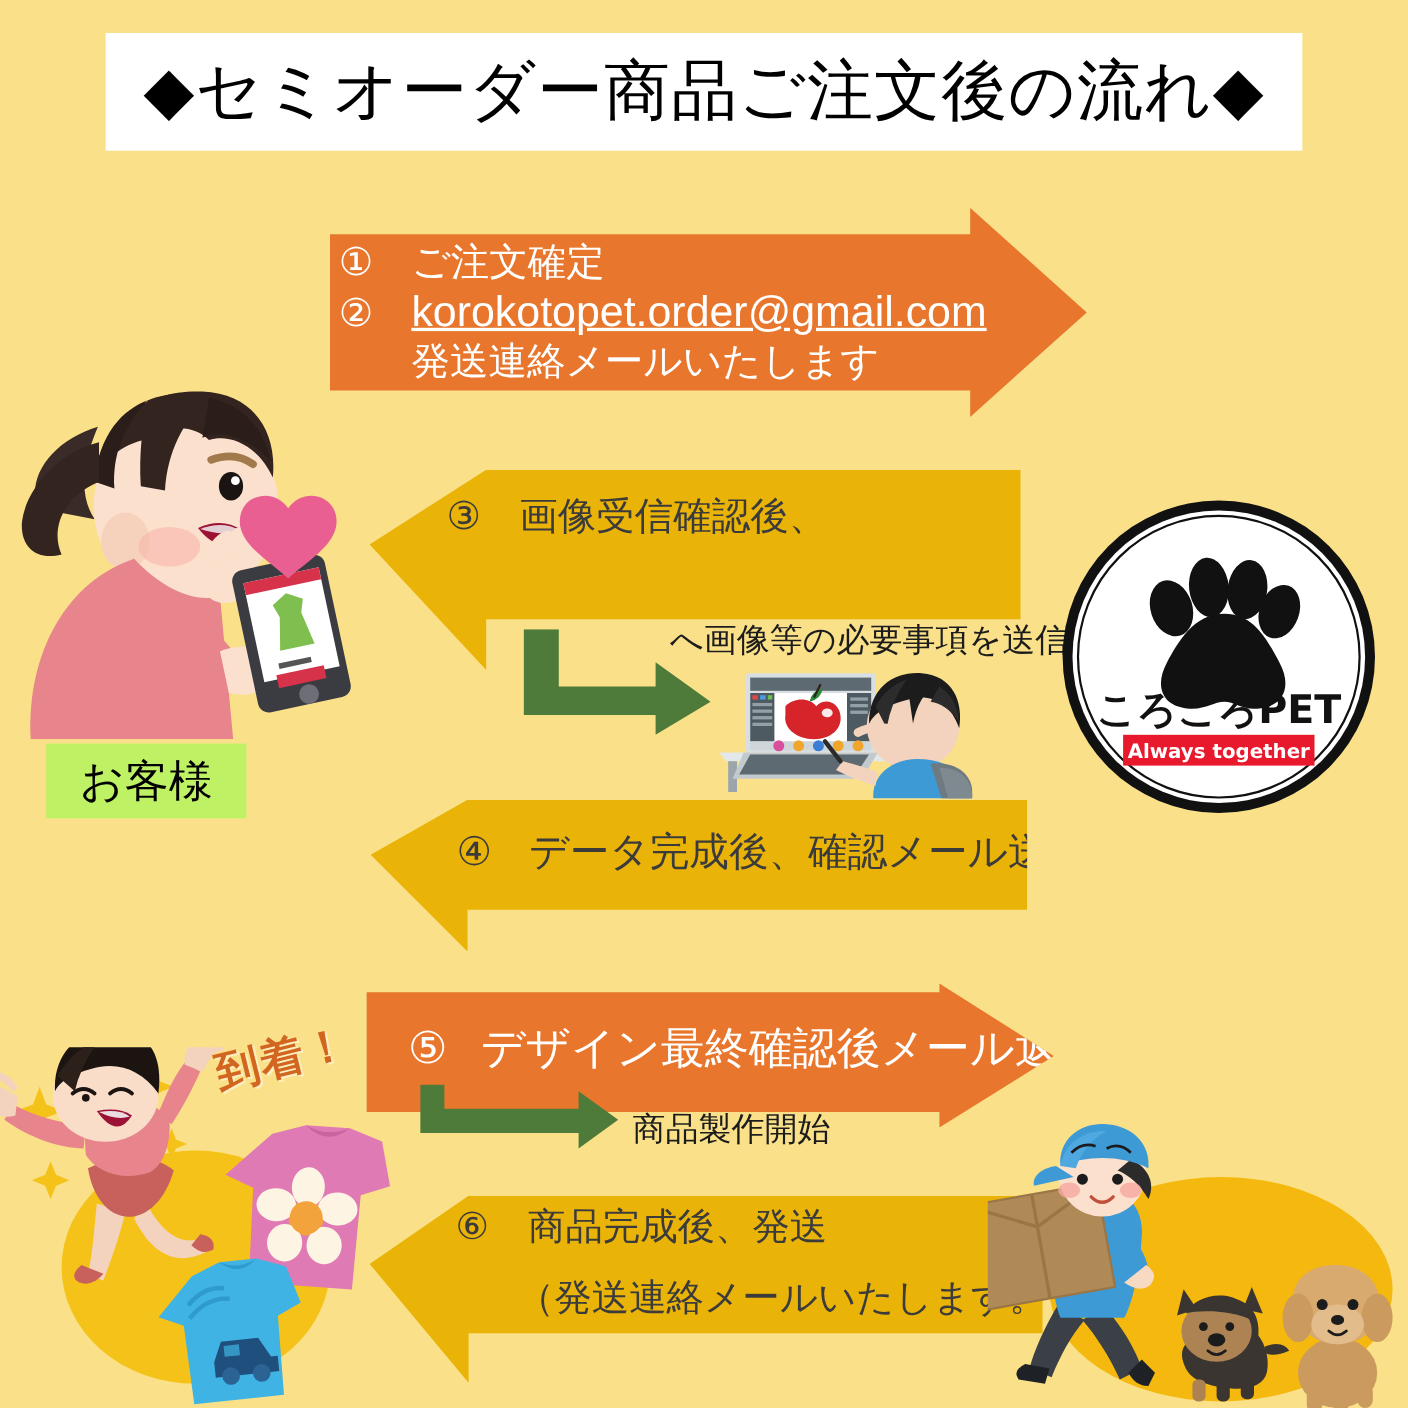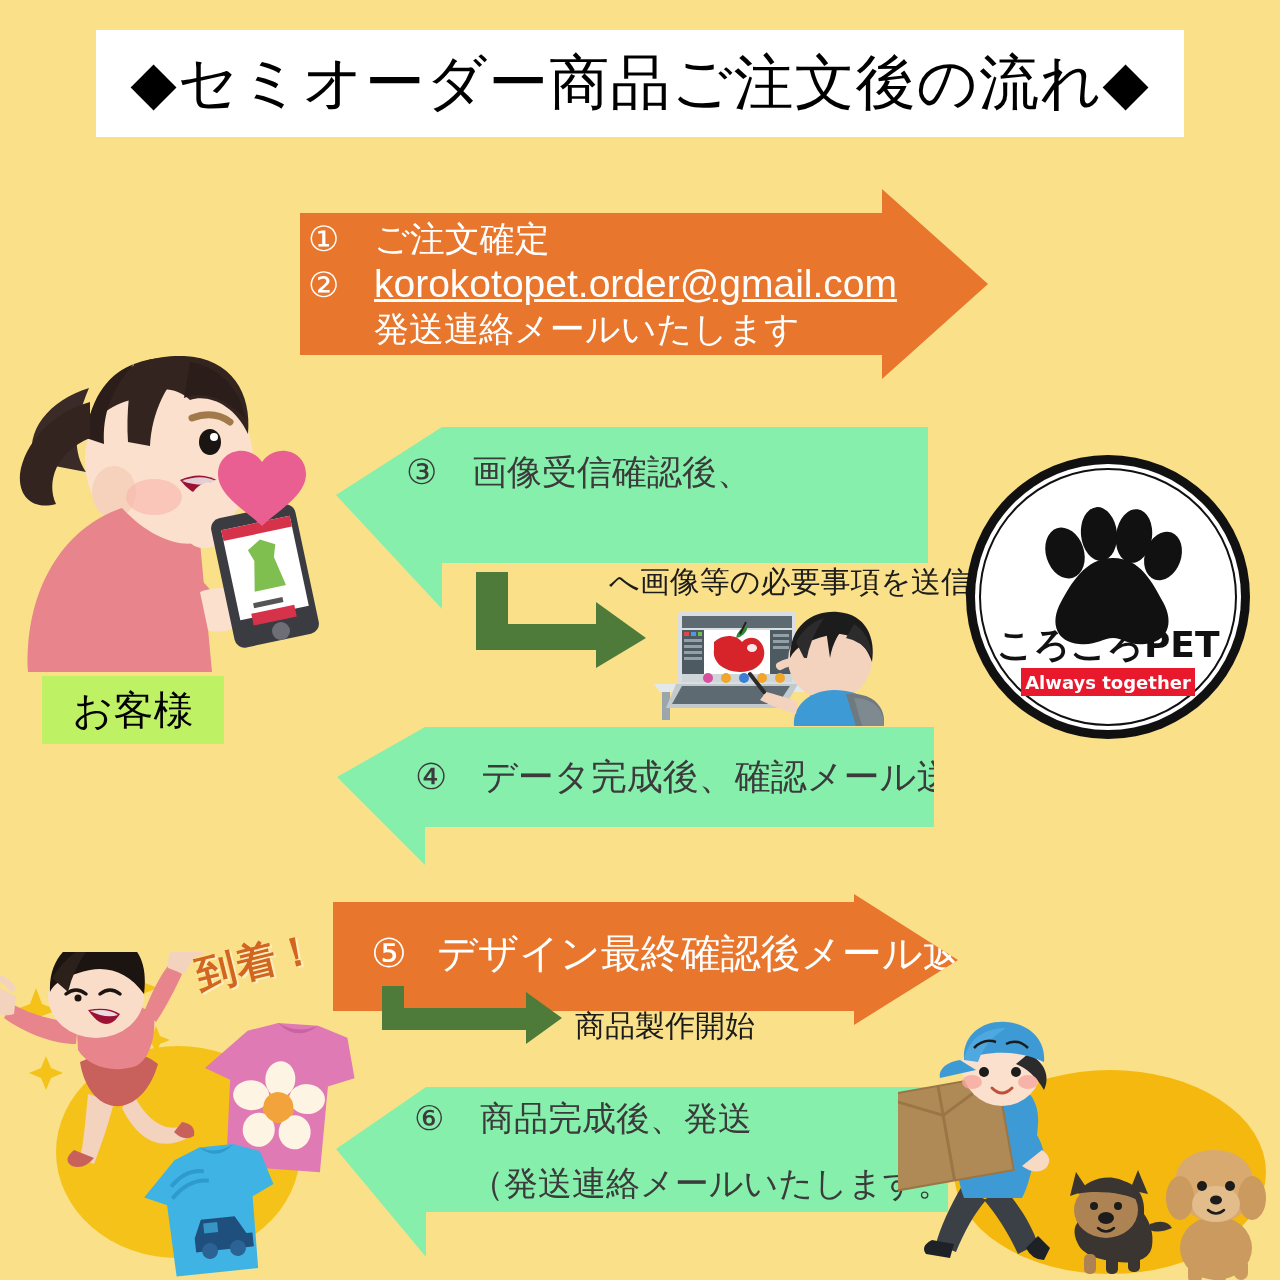--- a/index.html
+++ b/index.html
@@ -54,21 +54,22 @@
     width: 100%; height: 100%;
     display: flex;
     flex-direction: column;
     justify-content: center;
     box-sizing: border-box;
   }
   .arrow-right-orange {
     background: #e8762c;
   }
   .arrow-left-green {
-    background: #86efac;
+    background: #eab308;
+    font-family: Liberation Mono, monospace;
   }
 
   
   #arrow1 {
     left: 300px; top: 189px;
     width: 688px; height: 190px;
     clip-path: polygon(0 24px, 582px 24px, 582px 0, 688px 95px, 582px 190px, 582px 166px, 0 166px);
   }
   #arrow1 .label { padding-left: 8px; }
 

